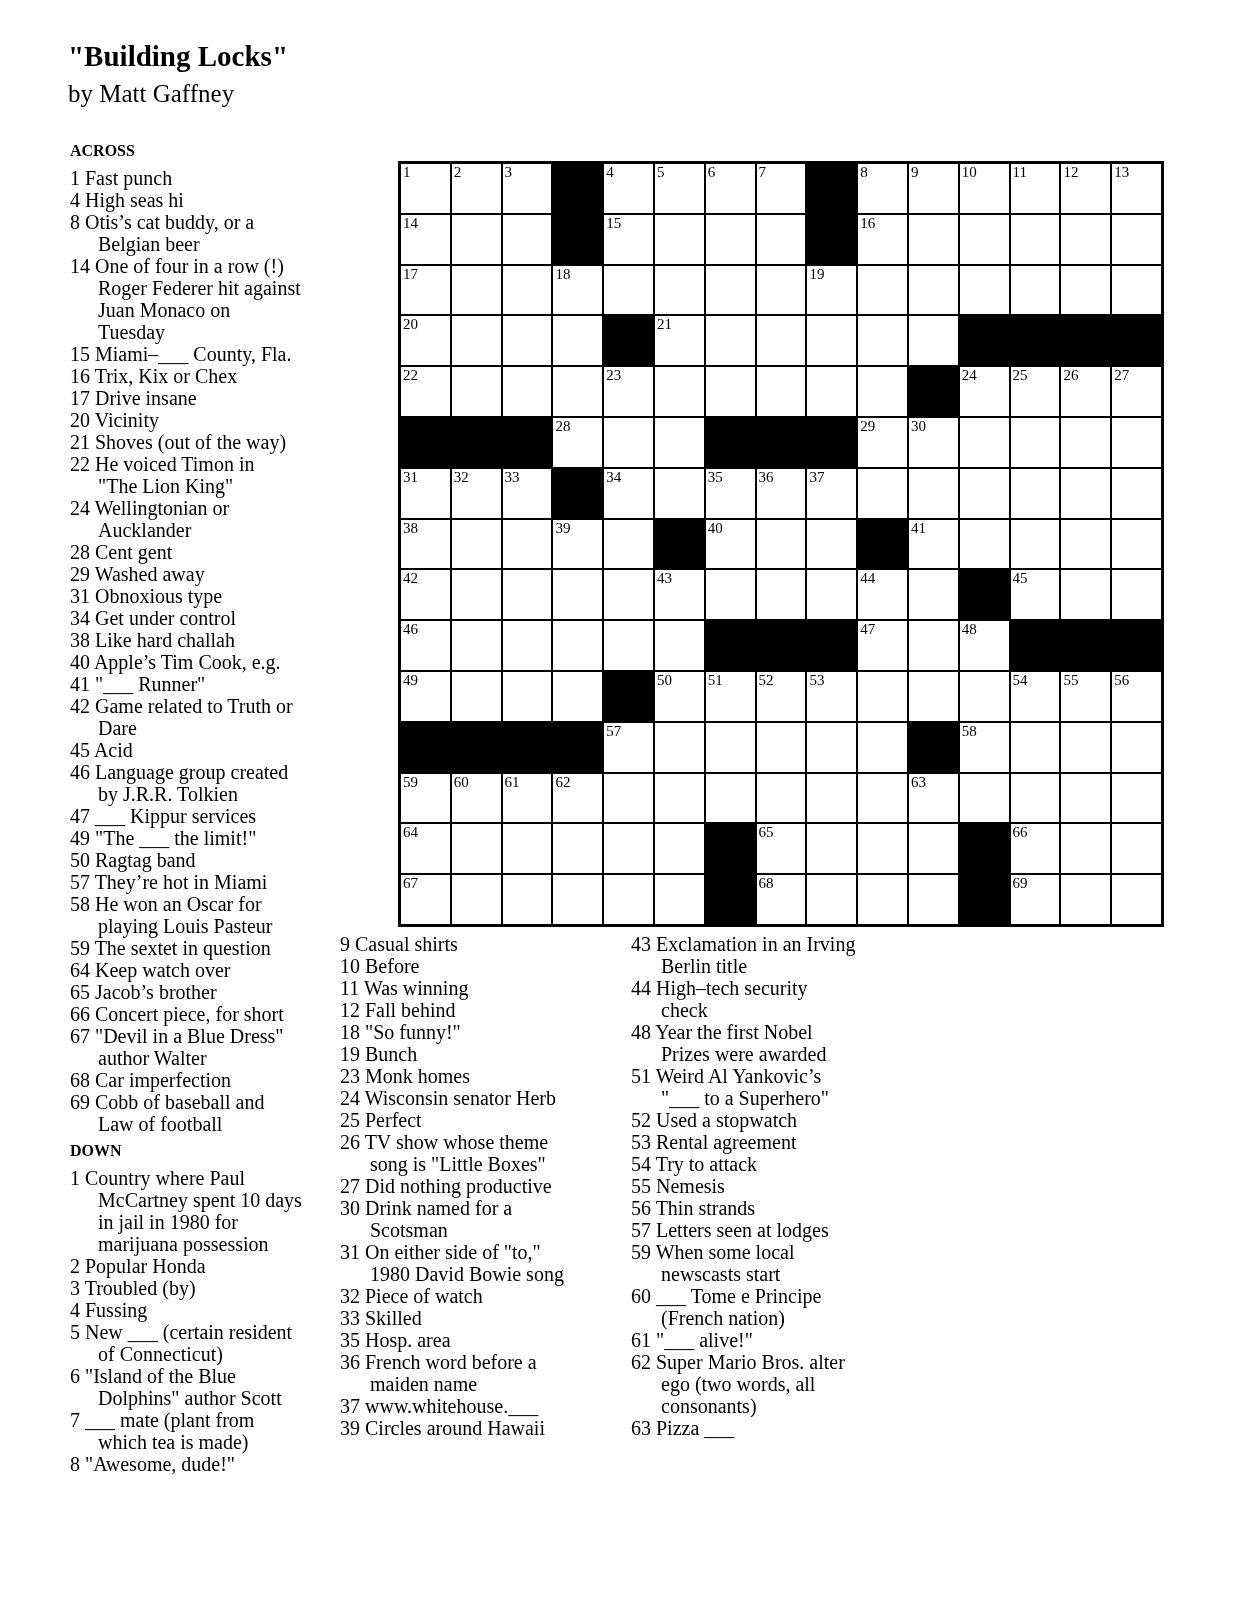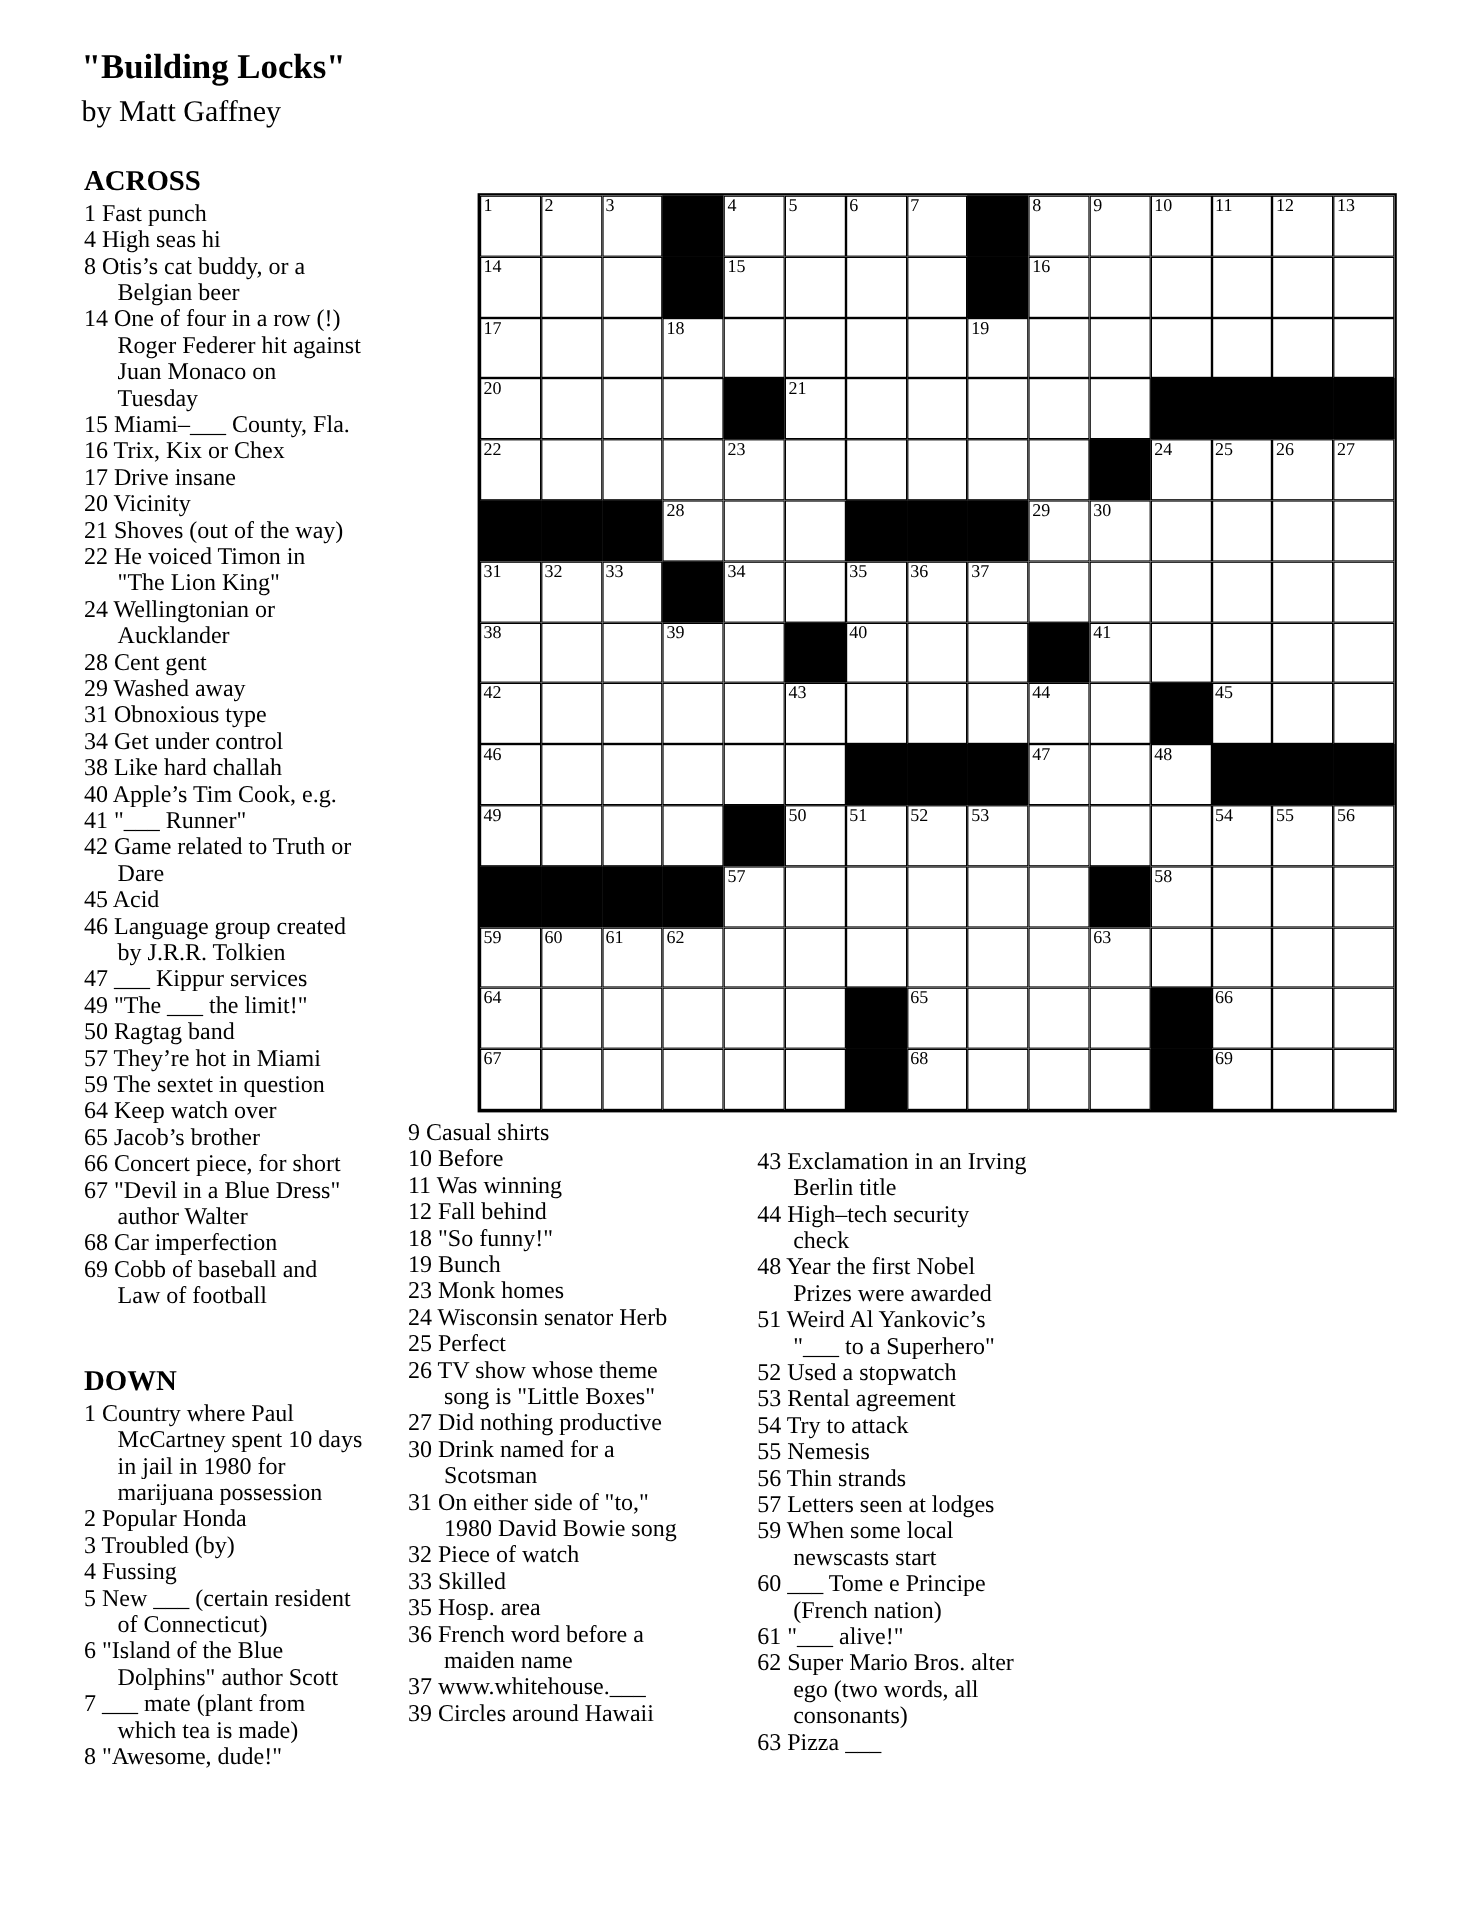--- a/index.html
+++ b/index.html
@@ -1,27 +1,27 @@
 <!DOCTYPE html>
 <html><head>
 <meta charset="utf-8">
 <style>
   html,body{margin:0;padding:0;background:#fff;}
   .page{position:relative;width:1236px;height:1600px;background:#fff;color:#000;
         font-family:"Liberation Serif",serif;overflow:hidden;}
   .title{position:absolute;left:68px;top:40px;font-size:29px;font-weight:bold;}
   .byline{position:absolute;left:68px;top:80px;font-size:25px;}
   .col{position:absolute;font-size:20px;line-height:22px;}
-  .colhead{font-size:24px;font-weight:bold;line-height:26px;margin-bottom:3px;}
+  .colhead{font-size:16px;font-weight:bold;line-height:26px;margin-bottom:3px;}
   .clue{padding-left:28px;text-indent:-28px;white-space:pre-line;}
   #downmid .clue,#downright .clue{padding-left:30px;text-indent:-30px;}
   #across{left:70px;top:138px;width:322px;}
   #downleft{left:70px;top:1138px;width:322px;}
   #downmid{left:340px;top:933px;width:268px;}
-  #downright{left:631px;top:933px;width:292px;margin-top:24px;}
+  #downright{left:631px;top:933px;width:292px;}
   .grid{position:absolute;left:398px;top:161px;width:762px;height:762px;
         display:grid;grid-template-columns:repeat(15,1fr);grid-template-rows:repeat(15,1fr);
         border:2px solid #000;background:#fff;}
   .cell{border:1px solid #000;box-sizing:border-box;position:relative;background:#fff;}
   .cell.black{background:#000;}
   .cell .n{position:absolute;left:2px;top:0;font-size:15px;line-height:17px;}
 </style>
 </head>
 <body>
 
@@ -425,20 +425,22 @@
         <div class="clue"><span class="cnum">41</span> <span class="ctxt">"___ Runner"</span></div>
         <div class="clue"><span class="cnum">42</span> <span class="ctxt">Game related to Truth or
 Dare</span></div>
         <div class="clue"><span class="cnum">45</span> <span class="ctxt">Acid</span></div>
         <div class="clue"><span class="cnum">46</span> <span class="ctxt">Language group created
 by J.R.R. Tolkien</span></div>
         <div class="clue"><span class="cnum">47</span> <span class="ctxt">___ Kippur services</span></div>
         <div class="clue"><span class="cnum">49</span> <span class="ctxt">"The ___ the limit!"</span></div>
         <div class="clue"><span class="cnum">50</span> <span class="ctxt">Ragtag band</span></div>
         <div class="clue"><span class="cnum">57</span> <span class="ctxt">They’re hot in Miami</span></div>
+        <div class="clue"><span class="cnum">58</span> <span class="ctxt">He won an Oscar for
+playing Louis Pasteur</span></div>
         <div class="clue"><span class="cnum">59</span> <span class="ctxt">The sextet in question</span></div>
         <div class="clue"><span class="cnum">64</span> <span class="ctxt">Keep watch over</span></div>
         <div class="clue"><span class="cnum">65</span> <span class="ctxt">Jacob’s brother</span></div>
         <div class="clue"><span class="cnum">66</span> <span class="ctxt">Concert piece, for short</span></div>
         <div class="clue"><span class="cnum">67</span> <span class="ctxt">"Devil in a Blue Dress"
 author Walter</span></div>
         <div class="clue"><span class="cnum">68</span> <span class="ctxt">Car imperfection</span></div>
         <div class="clue"><span class="cnum">69</span> <span class="ctxt">Cobb of baseball and
 Law of football</span></div>
       </div>

